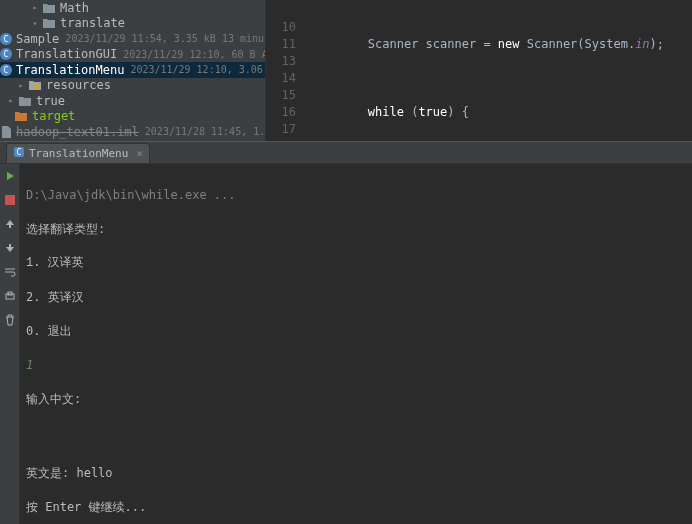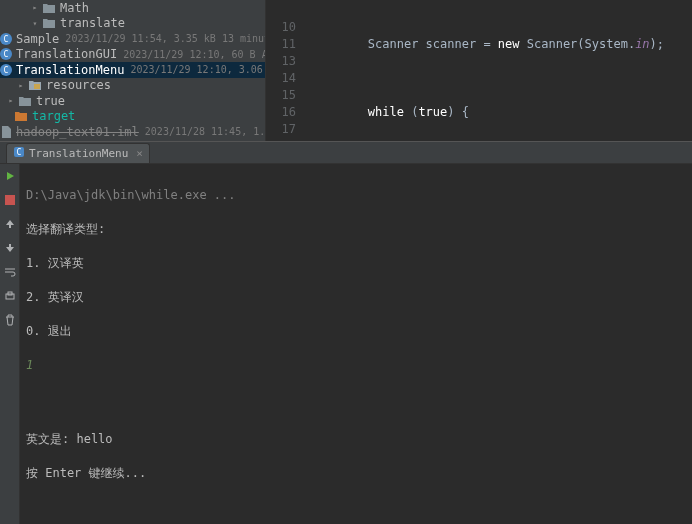--- a/index.html
+++ b/index.html
@@ -42,21 +42,21 @@
     font-size:8px;
   }
   .folder-icon, .file-icon, .class-icon {
     width: 14px; height:14px; display:inline-flex; align-items:center; justify-content:center;
     margin-right: 4px;
   }
   .folder-icon svg, .file-icon svg, .class-icon svg { display:block; }
   .tree-label { color:#bbbbbb; }
   .tree-row.selected .tree-label { color:#fff; }
   .tree-meta { color:#787878; font-size:10px; margin-left:6px; }
-  .tree-row.orange .tree-label { color:#14b8a6; }
+  .tree-row.orange .tree-label { color:#84cc16; }
   .tree-row.dim .tree-label { color:#848484; text-decoration: line-through; }
 
   .editor-area {
     flex:1;
     display:flex;
     flex-direction:column;
     background:#2b2b2b;
     overflow:hidden;
   }
   .code-body {
@@ -324,24 +324,25 @@
         </div>
       <div class="tool-btn">
           <svg width="10" height="12" viewBox="0 0 10 12">
             <path d="M1 3h8M3 3V1h4v2M2 3l1 8h4l1-8" fill="none" stroke="#afb1b3"></path>
           </svg>
         </div>
     </div>
     <div class="run-console">
 <span class="con-cmd" style="display: block;">D:\Java\jdk\bin\while.exe ...</span>
 <span style="display: block;">选择翻译类型:</span>
-<span style="display: block;">1. 汉译英</span>
+<span style="display: block; font-family: Liberation Mono, monospace;">1. 汉译英</span>
 <span style="display: block;">2. 英译汉</span>
 <span style="display: block;">0. 退出</span>
 <span class="con-in" style="display: block;">1</span>
+<span style="display: block;">输入中文:</span>
 <span style="display: block; margin-top: 40px;">英文是: hello</span>
 <span style="display: block;">按 Enter 键继续...</span>
 <span style="display: block;"></span>
 
 
 
 
 
 
 

